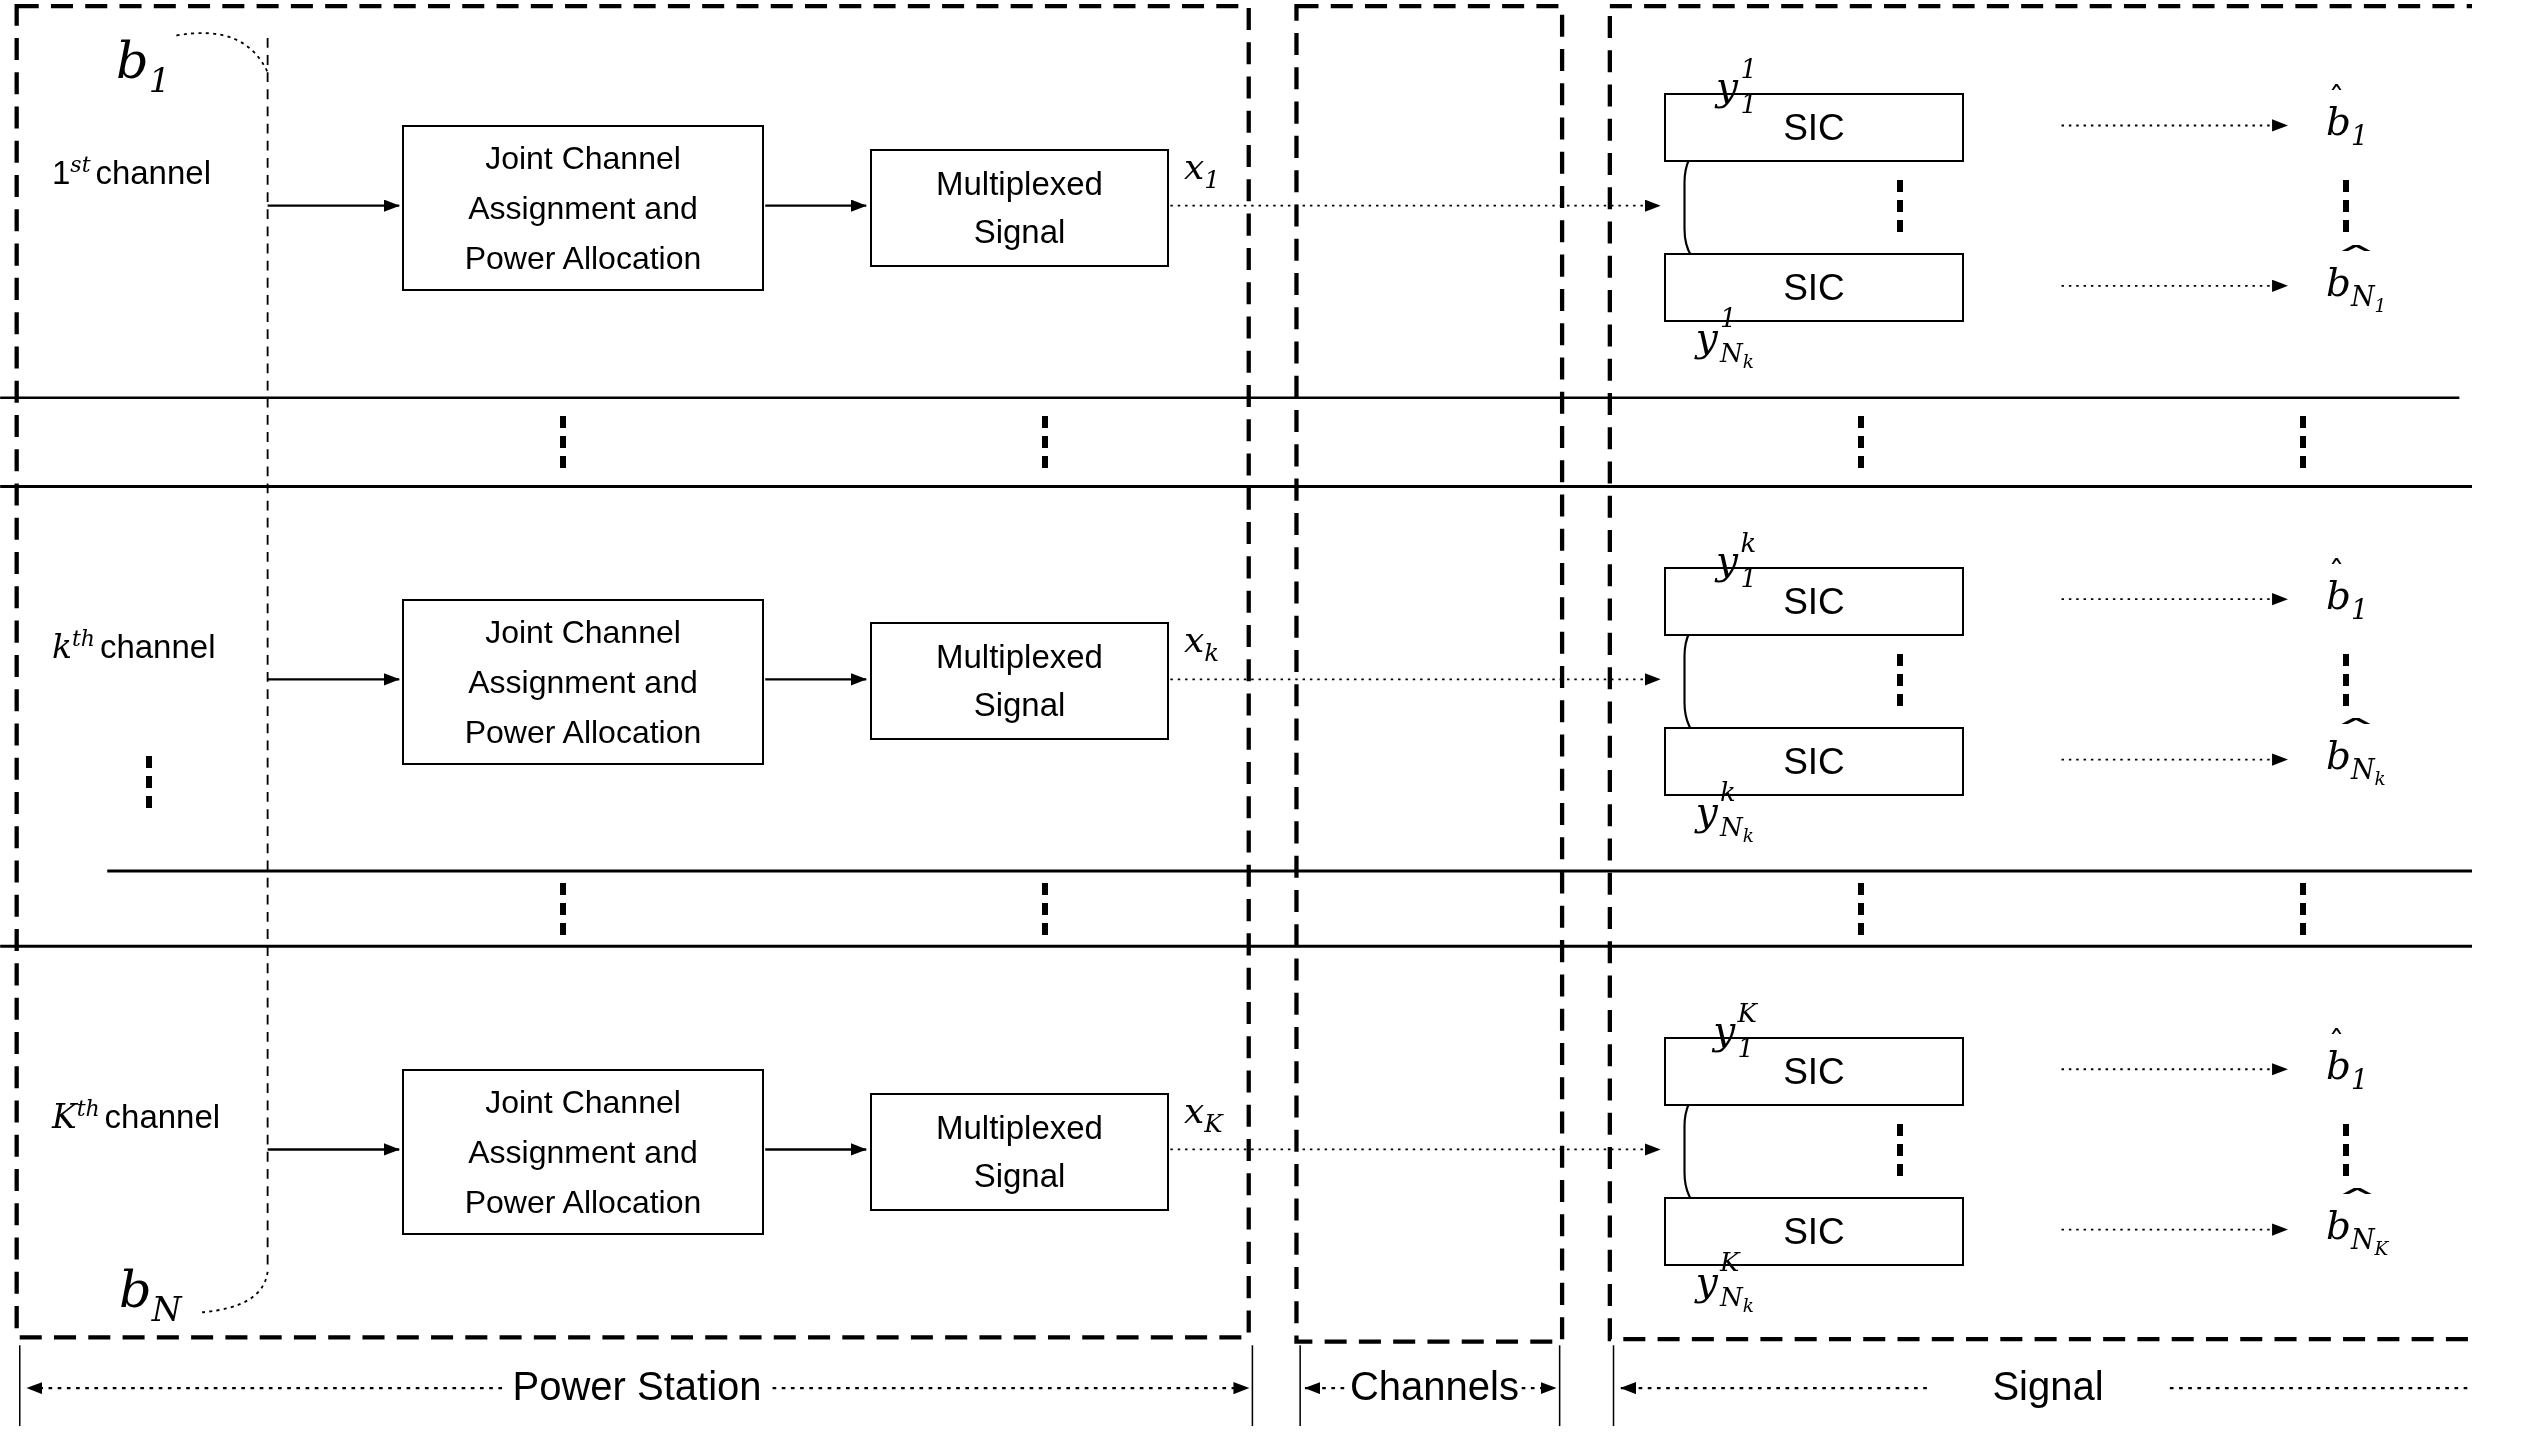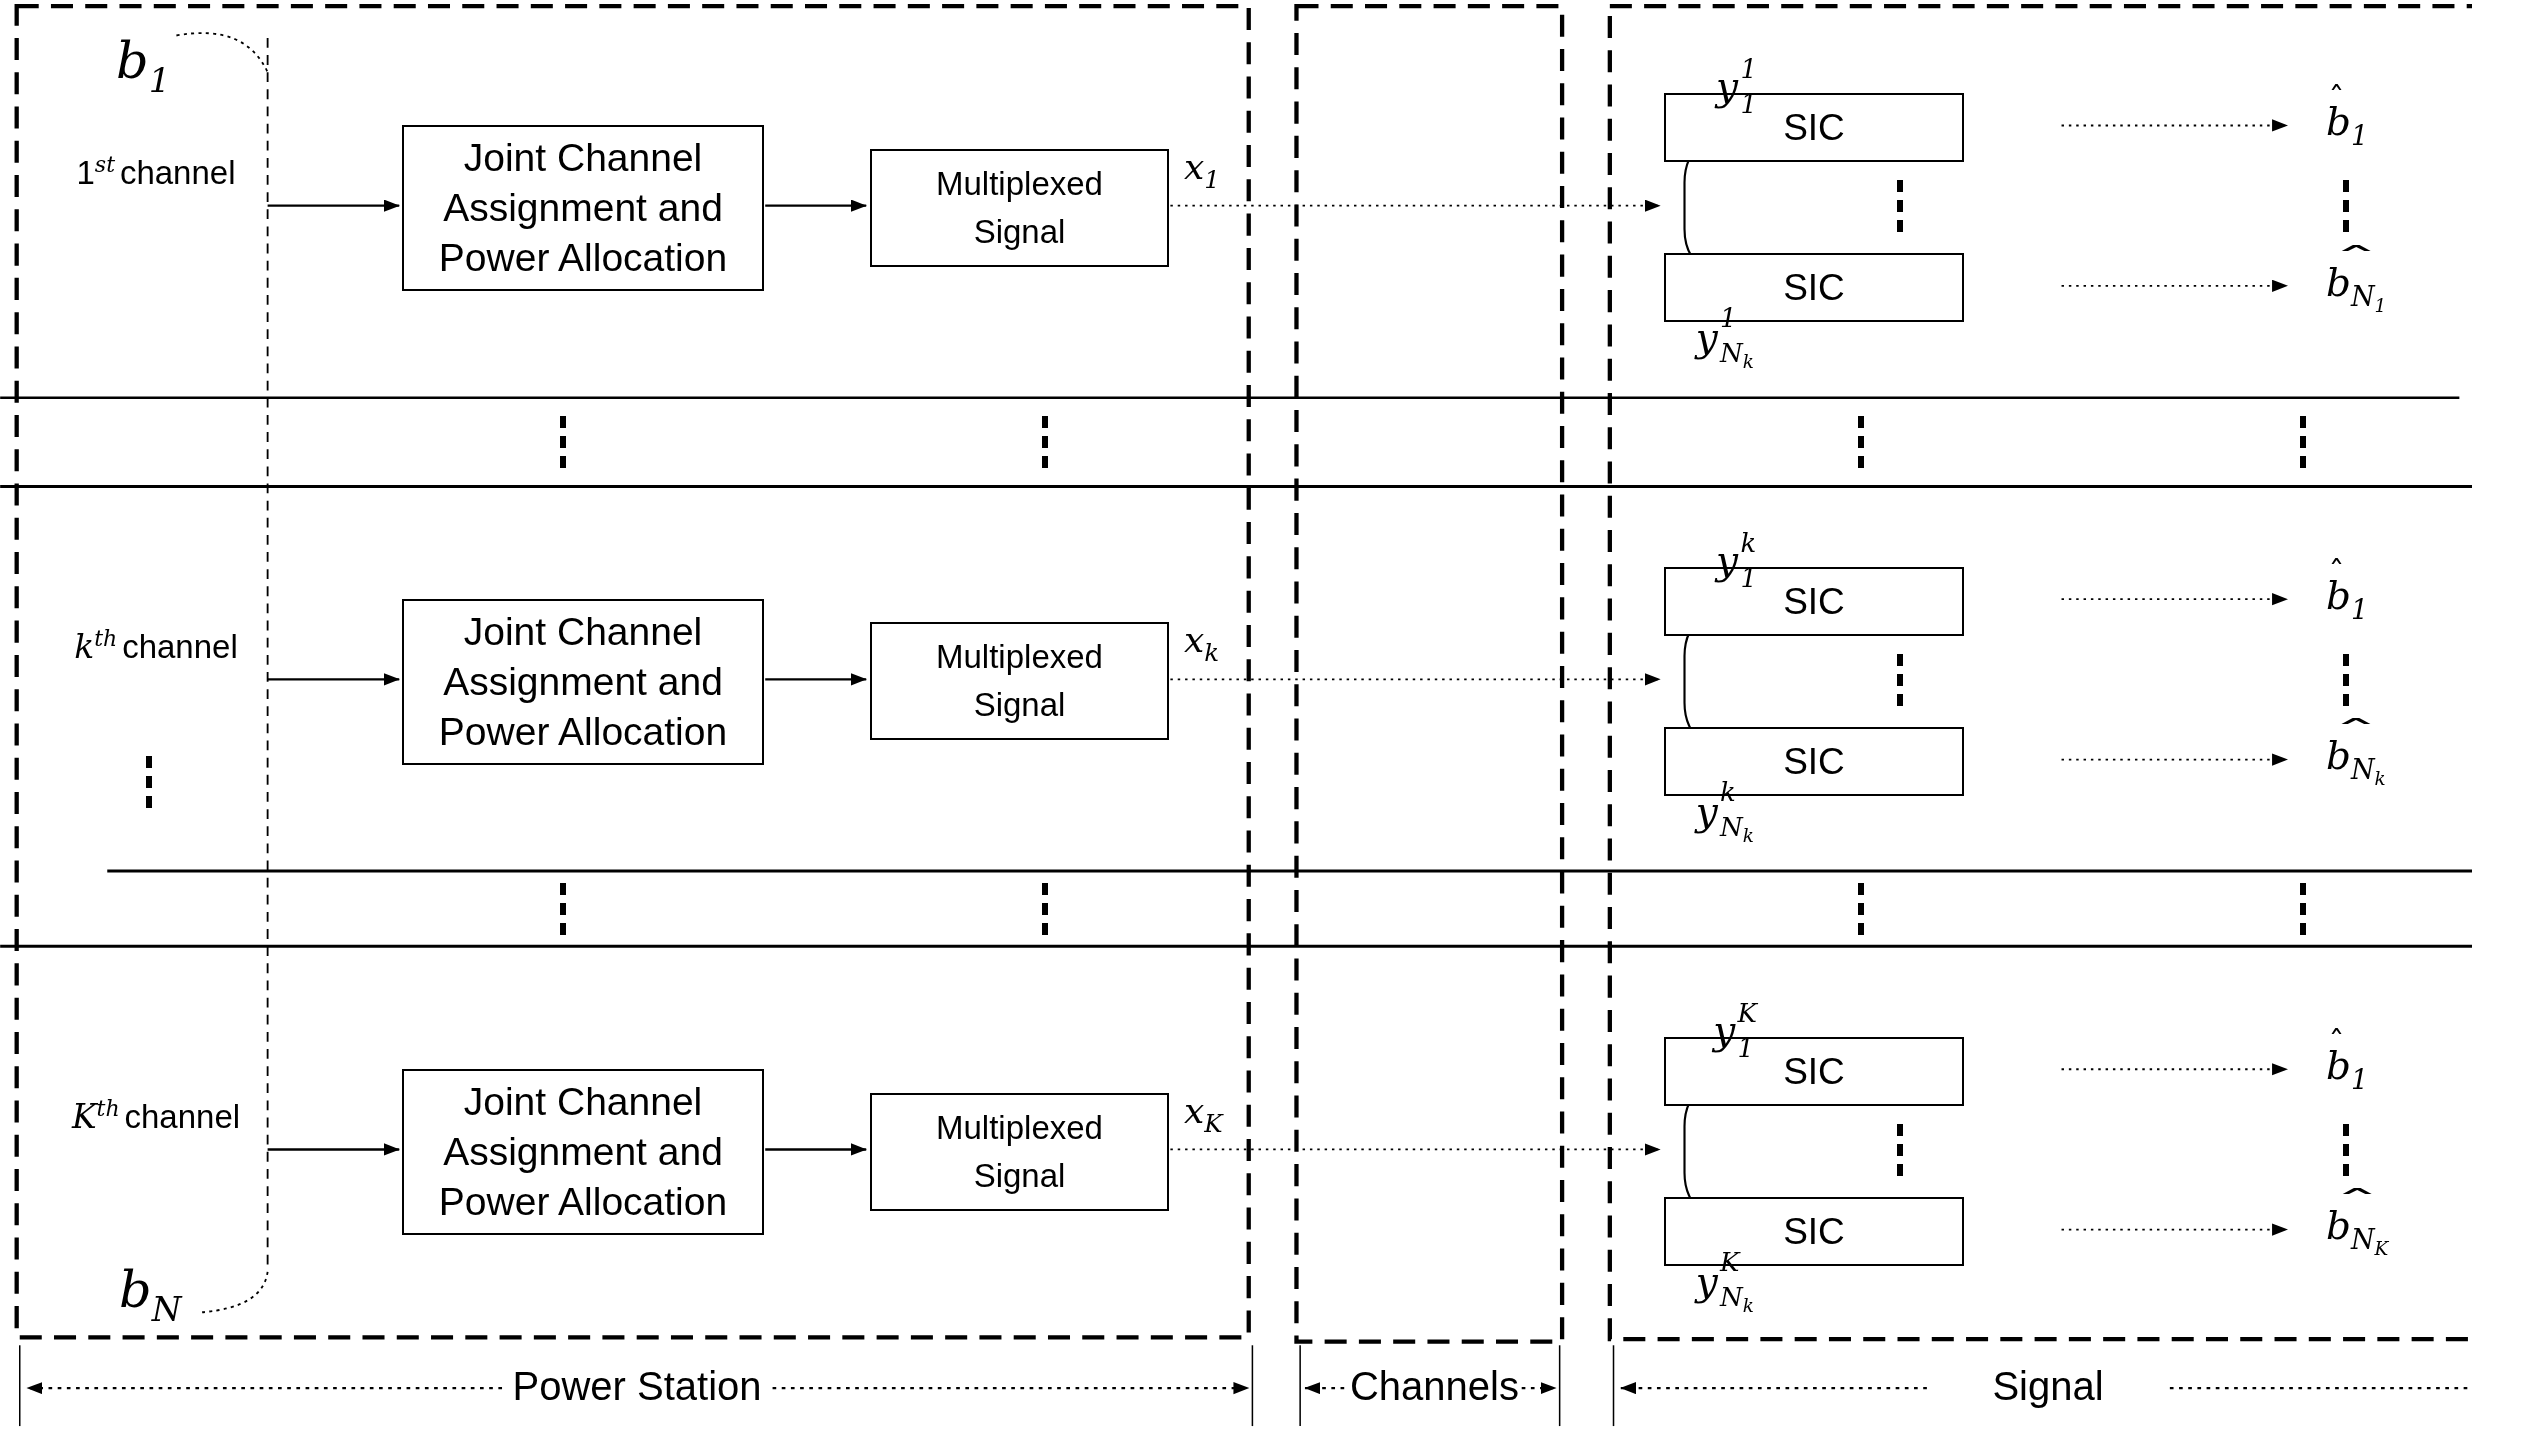--- a/index.html
+++ b/index.html
@@ -3,29 +3,29 @@
 <meta charset="utf-8">
 <style>
   html,body { margin:0; padding:0; background:#fff; }
   .canvas { position:relative; width:2472px; height:1453px; background:#ffffff;
             font-family:"Liberation Sans", sans-serif; color:#000; overflow:hidden; }
   .layer { position:absolute; left:0; top:0; width:2525px; height:1453px; z-index:1; }
 
   .box { position:absolute; border:2.4px solid #000; background:#fff; z-index:2;
          display:flex; flex-direction:column; align-items:center; justify-content:center;
          text-align:center; }
-  .jcapa { left:402px; width:358px; height:162px; font-size:39px; line-height:50px; }
+  .jcapa { left:402px; width:358px; height:162px; font-size:32px; line-height:50px; }
   .mux   { left:870px; width:295px; height:114px; font-size:33px; line-height:48px; }
   .sic   { left:1664px; width:296px; height:65px; font-size:37px; }
 
   .lbl { position:absolute; z-index:3; white-space:nowrap; }
   .math, .math i { font-family:"DejaVu Serif", serif; font-style:italic; }
 
   
-  .ch { font-size:33px; width:208px; text-align:center; }
+  .ch { font-size:33px; width:208px; }
   .ch .chsup { font-size:22px; vertical-align:super; font-family:"DejaVu Serif",serif; font-style:italic; }
   .ch .chword { margin-left:4.9px; font-family:"Liberation Sans",sans-serif; font-style:normal; }
   .ch .upright { font-style:normal; font-family:"Liberation Sans",sans-serif; }
 
   
   .xlab { font-size:36px; }
   .xlab sub { font-size:24.5px; vertical-align:-8.6px; }
 
   
   .ylab { font-size:39px; display:flex; align-items:center; justify-content:flex-end; width:132px; }

